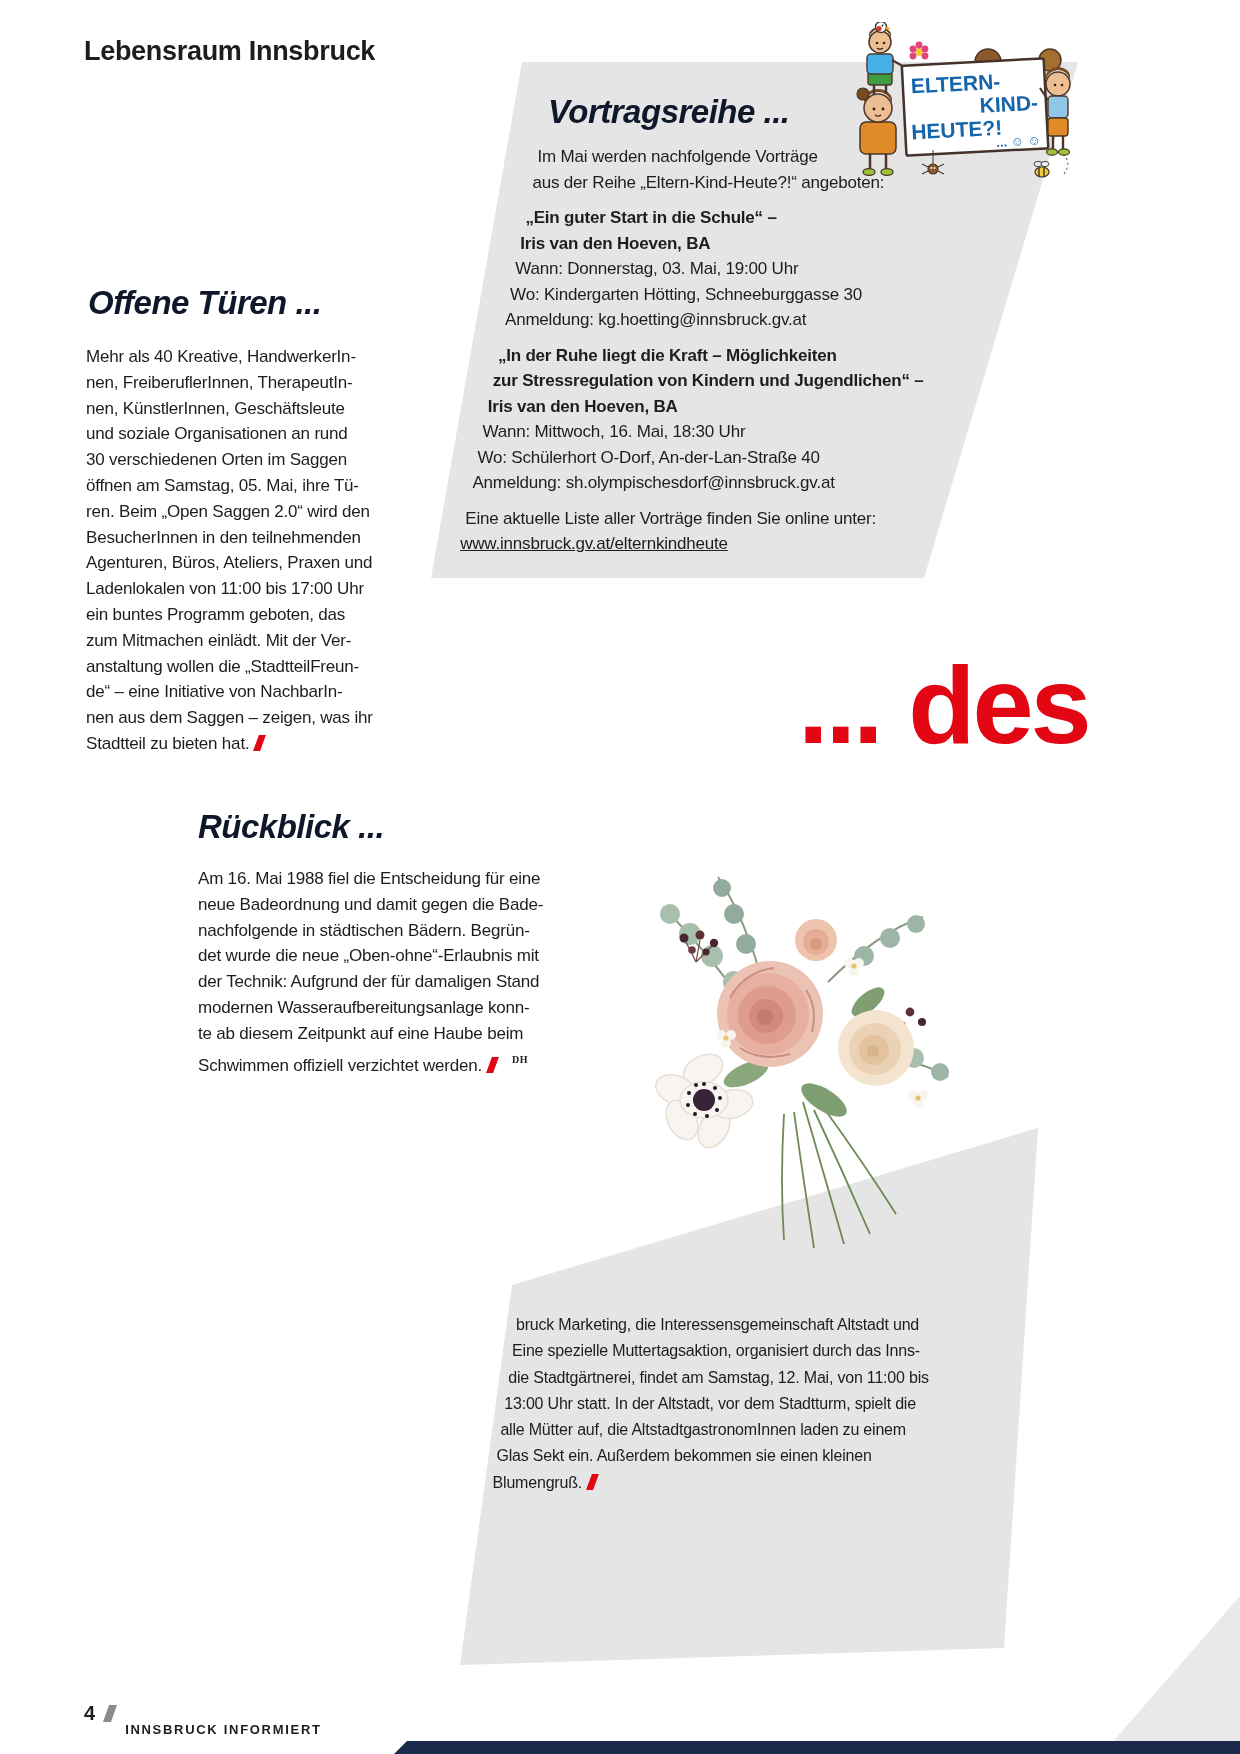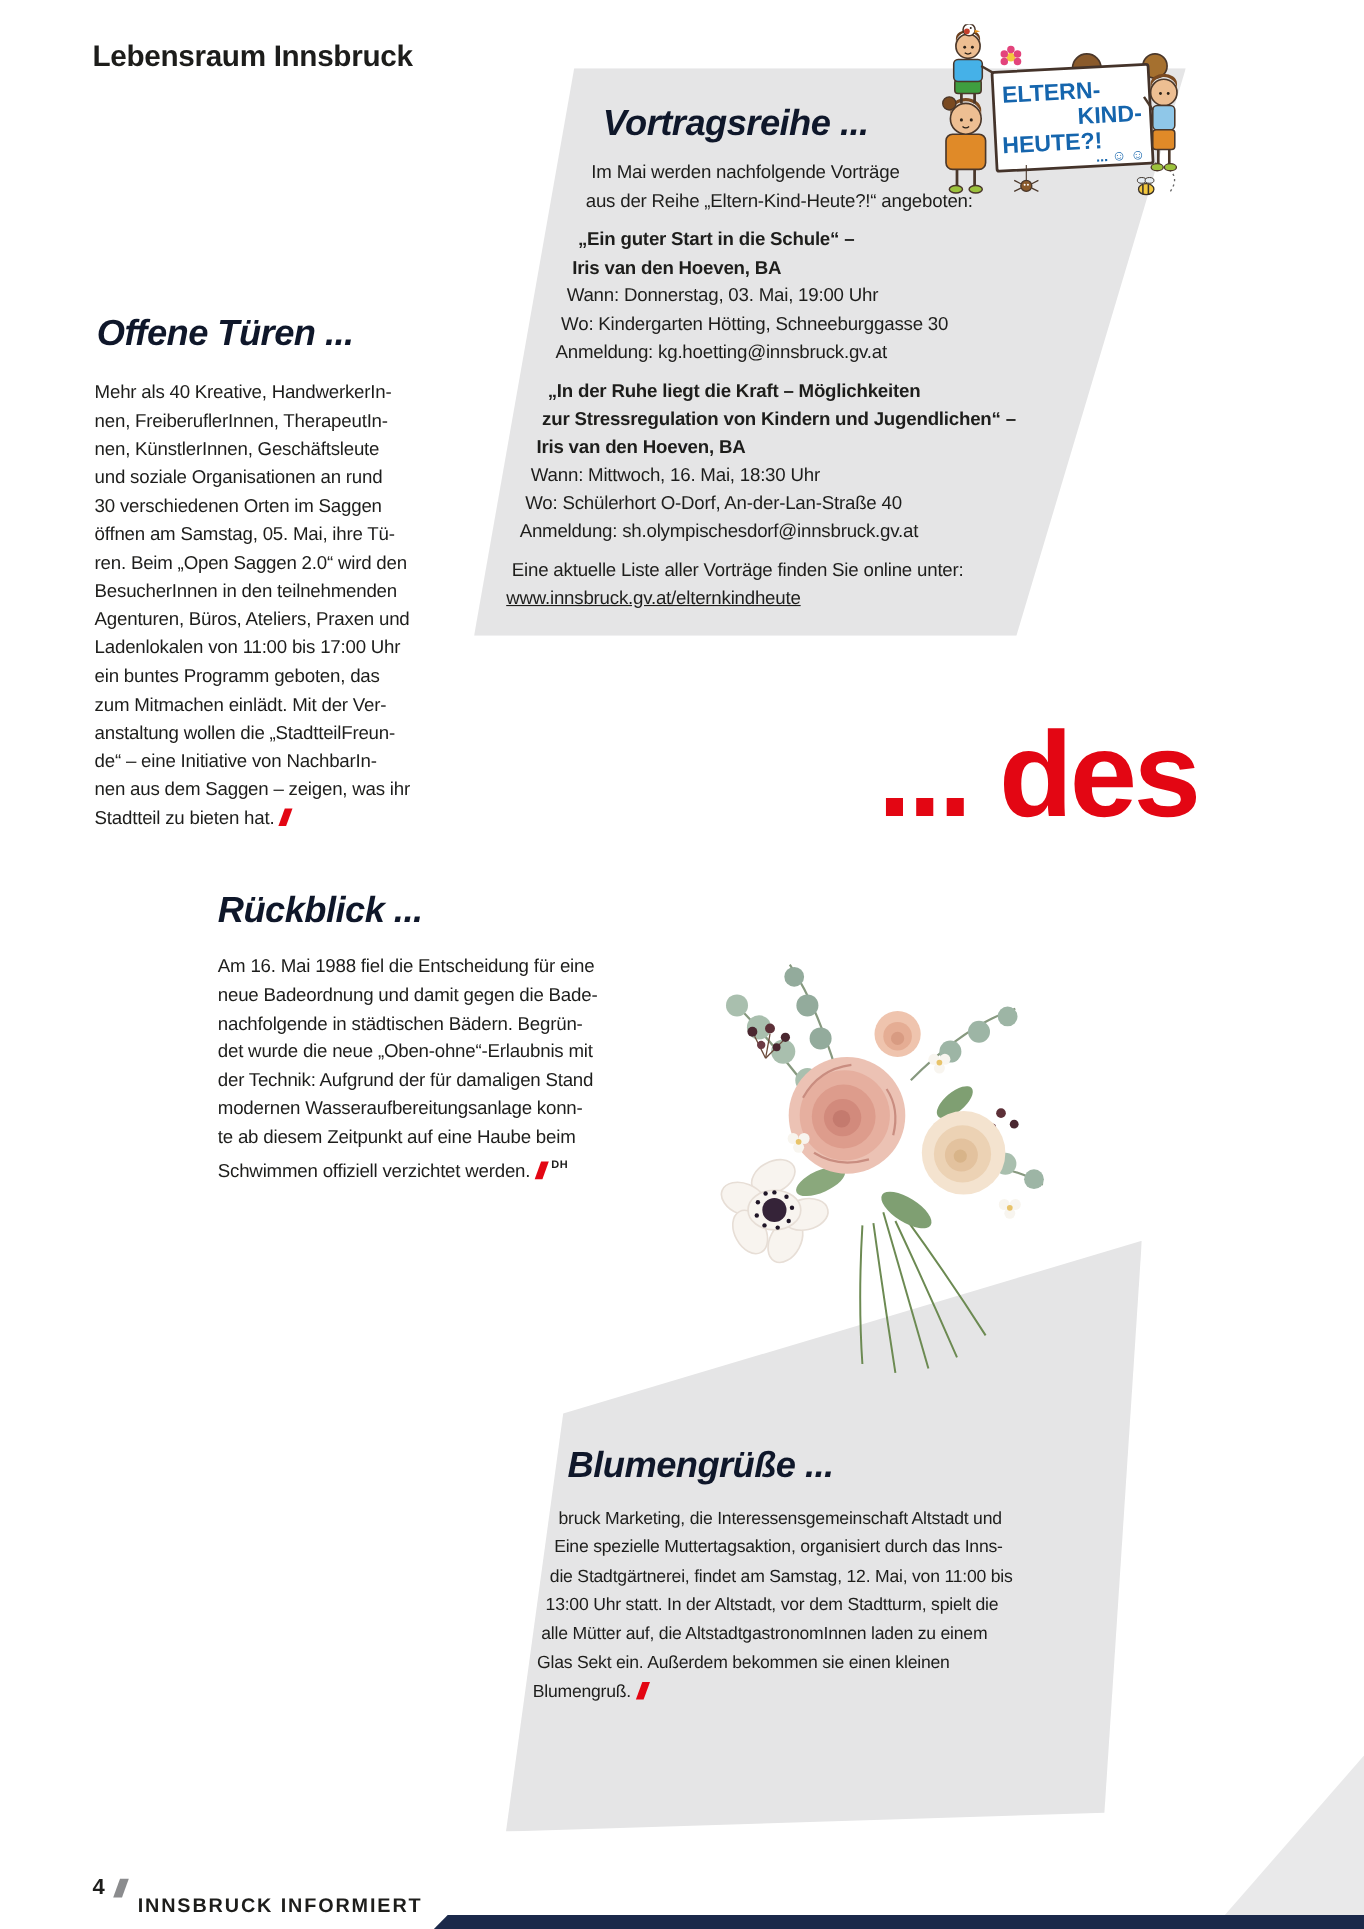--- a/index.html
+++ b/index.html
@@ -12,21 +12,21 @@
   #panel-bottom{background:#e5e5e6;clip-path:polygon(512px 1285px,1038px 1128px,1004px 1648px,460px 1665px);}
   #corner-triangle{background:#e9e9ea;clip-path:polygon(1102px 1754px,1240px 1596px,1240px 1754px);}
   #navy-strip{background:#1b294a;clip-path:polygon(394px 1754px,407px 1741px,1240px 1741px,1240px 1754px);}
   .abs{position:absolute;}
   .h-red{color:#0f172a;font-weight:bold;font-style:italic;font-size:33px;letter-spacing:-0.5px;white-space:nowrap;}
   .body-text{font-size:17px;line-height:25.8px;letter-spacing:-0.2px;}
   .line{min-height:1em;}
   .b{font-weight:bold;}
   .grp{margin-bottom:10px;}
   .slash{display:inline-block;width:7px;height:16px;background:#e30613;transform:skewX(-20deg);margin-left:7px;vertical-align:-2px;}
-  .sup{font-size:10px;font-weight:bold;vertical-align:8px;margin-left:5px;letter-spacing:0.5px;}
+  .sup{font-size:10px;font-weight:bold;vertical-align:8px;margin-left:16px;letter-spacing:0.5px;font-family:Liberation Serif, serif;}
   .link{text-decoration:underline;color:inherit;cursor:pointer;}
   #header-title{left:84px;top:36px;font-size:27px;font-weight:bold;letter-spacing:-0.3px;}
   
   #vortrag-content{left:448px;top:92px;width:492px;height:500px;font-size:17px;line-height:25.5px;letter-spacing:-0.2px;}
   #vortrag-content .slant{float:left;width:100px;height:100%;shape-outside:polygon(0 0,100% 0,0 100%);}
   #vortrag-heading{font-size:33px;margin-bottom:12px;line-height:40px;}
   
   #offene-heading{left:88px;top:284px;}
   #offene-body{left:86px;top:344px;width:335px;}
   
@@ -35,21 +35,21 @@
   #rueckblick-heading{left:198px;top:808px;}
   #rueckblick-body{left:198px;top:866px;width:420px;}
   
   #blumen-content{left:470px;top:1312px;width:530px;height:310px;font-size:16px;line-height:26.3px;letter-spacing:-0.2px;}
   #blumen-content .slant{float:left;width:46px;height:100%;shape-outside:polygon(0 0,100% 0,0 100%);}
   #blumen-heading{font-size:33px;margin-bottom:16px;line-height:40px;}
   
   #footer{left:84px;top:1690px;display:flex;align-items:center;gap:11px;}
   #footer .num{font-size:20px;font-weight:bold;}
   #footer .slash-gray{width:8px;height:17px;background:#8b8c8e;transform:skewX(-20deg);}
-  #footer .title{font-size:18px;font-weight:bold;letter-spacing:1.7px;margin-top:32px;}
+  #footer .title{font-size:13px;font-weight:bold;letter-spacing:1.7px;margin-top:32px;}
   svg text{font-family:"Liberation Sans","DejaVu Sans",sans-serif;}
 </style>
 </head>
 <body>
 
 <div class="shape" id="panel-top"></div>
 <div class="shape" id="panel-bottom"></div>
 <div class="shape" id="corner-triangle"></div>
 <div class="shape" id="navy-strip"></div>
 
@@ -330,21 +330,20 @@
         <circle cx="77" cy="252" r="2"></circle>
         <circle cx="70" cy="243" r="2"></circle>
         <circle cx="71" cy="231" r="2"></circle>
         <circle cx="78" cy="223" r="2"></circle>
     </g>
   </g>
 </svg>
 
 <div class="abs" id="blumen-content">
   <div class="slant"></div>
-  <div class="h-red" id="blumen-heading">Blumengrüße ...</div>
   <div>
       <div class="line">bruck Marketing, die Interessensgemeinschaft Altstadt und</div>
       <div class="line">Eine spezielle Muttertagsaktion, organisiert durch das Inns-</div>
       <div class="line">die Stadtgärtnerei, findet am Samstag, 12. Mai, von 11:00 bis</div>
       <div class="line">13:00 Uhr statt. In der Altstadt, vor dem Stadtturm, spielt die</div>
       <div class="line">alle Mütter auf, die AltstadtgastronomInnen laden zu einem</div>
       <div class="line">Glas Sekt ein. Außerdem bekommen sie einen kleinen</div>
     </div>
   <div class="line"><span>Blumengruß.</span><span class="slash"></span></div>
 </div>

